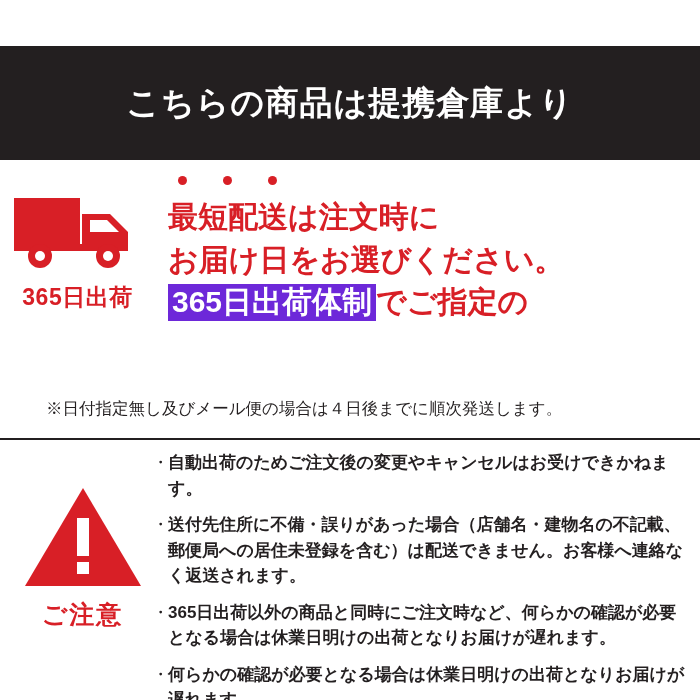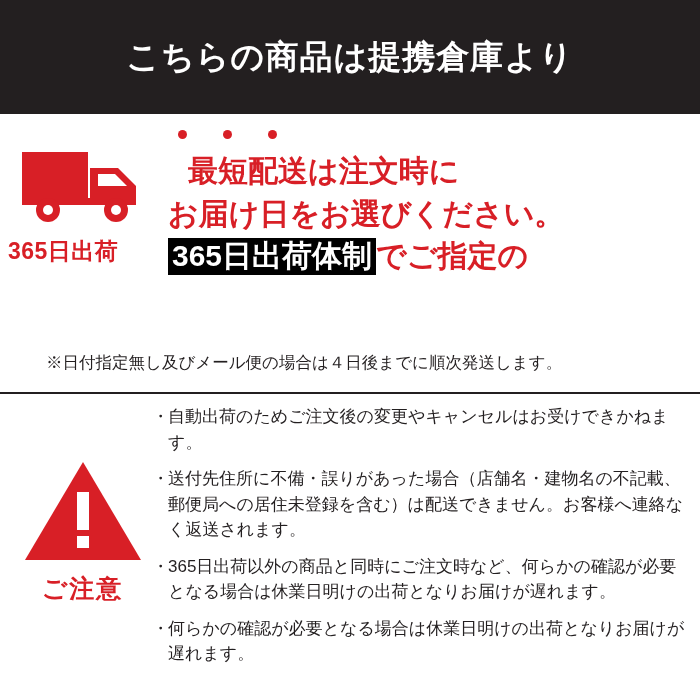--- a/index.html
+++ b/index.html
@@ -23,42 +23,43 @@
   .header {
     background: #231f20;
     color: #ffffff;
     height: 114px;
     display: flex;
     flex-direction: column;
     align-items: center;
     justify-content: center;
     padding: 0 10px;
     box-sizing: border-box;
+    margin-top: 46px;
   }
   .header-line {
     font-size: 33px;
     font-weight: bold;
     letter-spacing: 1px;
     line-height: 1.32;
     white-space: nowrap;
   }
 
   
   .mid {
     position: relative;
     height: 280px;
     border-bottom: 2px solid #231f20;
     box-sizing: border-box;
   }
   .truck-block {
     position: absolute;
-    left: 8px;
+    left: 0;
     top: 24px;
     width: 155px;
-    text-align: left;
+    text-align: center;
   }
   .truck-svg {
     display: block;
     margin: 0 auto;
   }
   .truck-caption {
     color: #d81f26;
     font-size: 23px;
     font-weight: bold;
     margin-top: 6px;
@@ -84,23 +85,23 @@
     border-radius: 50%;
     background: #d81f26;
   }
   .red-line {
     color: #d81f26;
     font-size: 30px;
     font-weight: bold;
     line-height: 1.42;
     white-space: nowrap;
   }
-  .red-line.first { margin-top: 20px; margin-left: 20px; }
+  .red-line.first { margin-top: 20px; }
   .hl {
-    background: #000000;
+    background: #6d28d9;
     color: #ffffff;
     padding: 1px 4px 3px 4px;
   }
   .note {
     position: absolute;
     left: 46px;
     top: 238px;
     right: 9px;
     color: #231f20;
     font-size: 16.5px;
@@ -110,21 +111,21 @@
 
   
   .caution {
     position: relative;
     height: 304px;
     box-sizing: border-box;
   }
   .caution-left {
     position: absolute;
     left: 10px;
-    top: 66px;
+    top: 46px;
     width: 145px;
     text-align: center;
   }
   .warn-svg { display: block; margin: 0 auto; }
   .caution-caption {
     color: #d81f26;
     font-size: 25px;
     font-weight: bold;
     margin-top: 8px;
     letter-spacing: 2px;
@@ -141,21 +142,21 @@
     color: #231f20;
     line-height: 1.5;
     margin-bottom: 11px;
   }
   .cl-bullet {
     width: 16px;
     flex: 0 0 16px;
     font-size: 17px;
     line-height: 1.5;
   }
-  .cl-text { flex: 1 1 auto; }
+  .cl-text { flex: 1 1 auto; font-weight: bold; }
 </style>
 </head>
 <body>
 
 <div id="banner">
 
   <div class="header">
     <div class="header-line">こちらの商品は提携倉庫より</div>
   </div>
 

